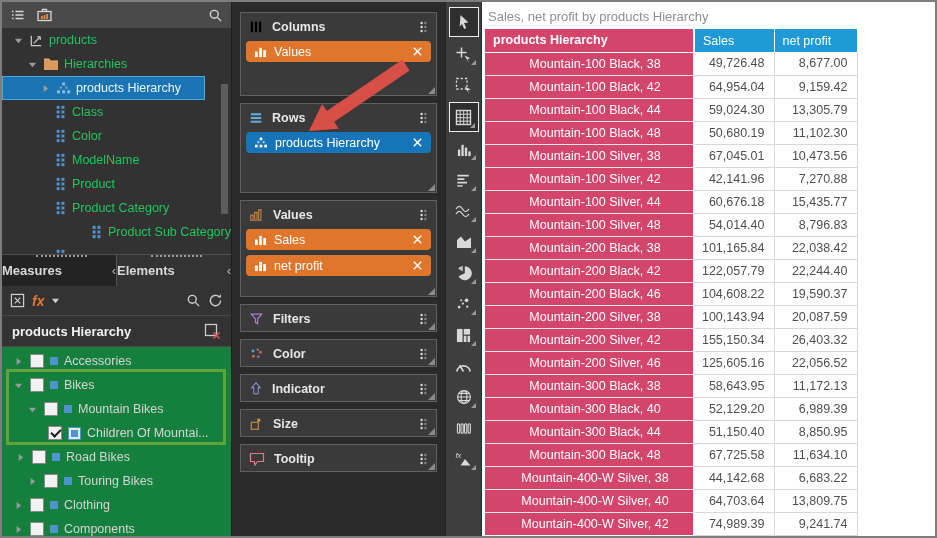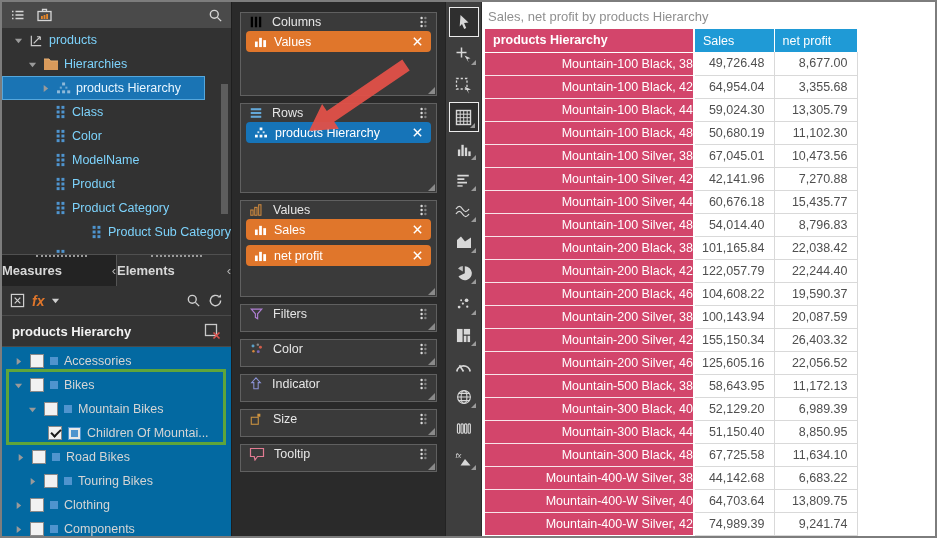--- a/index.html
+++ b/index.html
@@ -5,49 +5,49 @@
   html,body{margin:0;padding:0;background:#555;}
   *{box-sizing:border-box;font-family:"Liberation Sans",sans-serif;}
   .app{position:relative;width:937px;height:538px;background:#2a2a2a;border:2px solid #7d7d7d;overflow:hidden;}
 
   
   .panel-left{position:absolute;left:0;top:0;width:229px;height:534px;background:#333;}
   .topbar{position:absolute;left:0;top:0;width:100%;height:26px;background:#4a4a4a;display:flex;align-items:center;padding:0 8px;gap:10px;color:#d6d6d6;}
   .topbar .spacer{flex:1;}
   .dtree{position:absolute;left:0;top:26px;width:100%;height:226px;background:#323232;overflow:hidden;}
   .trow{height:24px;display:flex;align-items:center;gap:5px;color:#cfcfcf;font-size:12.5px;white-space:nowrap;}
-  .trow .lbl{color:#7dd3fc;}
+  .trow .lbl{color:#22c55e;}
   .trow.selected{background:#1a74b4;border:1px solid #55a7dc;margin-right:26px;}
   .trow.selected .lbl{color:#e8f6ff;}
   .caret{width:12px;display:inline-flex;justify-content:center;color:#9a9a9a;flex:0 0 12px;}
   .vscroll{position:absolute;right:3px;top:56px;width:7px;height:130px;background:#5d5d5d;}
   .tabs{position:absolute;left:0;top:252px;width:100%;height:32px;display:flex;background:#333;border-top:1px solid #505050;}
   .tab{flex:1;display:flex;align-items:center;justify-content:space-between;padding:0 0;font-size:13px;font-weight:bold;color:#d8d8d8;position:relative;}
   .tab::before{content:"";position:absolute;top:0;left:30%;width:45%;height:2px;border-top:2px dotted #9a9a9a;}
   .tab.active{background:#232323;border-right:1px solid #555;}
   .tab .chev{color:#b5b5b5;font-weight:normal;font-size:13px;}
   .fxrow{position:absolute;left:0;top:284px;width:100%;height:30px;display:flex;align-items:center;gap:7px;padding:0 8px;background:#333;border-bottom:1px solid #4a4a4a;color:#cfcfcf;}
   .fxrow .spacer{flex:1;}
   .fxtext{color:#e0762b;font-weight:bold;font-style:italic;font-size:14px;}
   .fieldhdr{position:absolute;left:0;top:314px;width:100%;height:31px;display:flex;align-items:center;padding:0 10px;font-size:13px;font-weight:bold;color:#f2f2f2;border-bottom:1px solid #4a4a4a;background:#333;}
   .fieldhdr .spacer{flex:1;}
-  .chktree{position:absolute;left:0;top:345px;width:100%;height:189px;background:#0369a1;padding-top:2px;overflow:hidden;}
+  .chktree{position:absolute;left:0;top:345px;width:100%;height:189px;background:#15803d;padding-top:2px;overflow:hidden;}
   .crow{height:24px;display:flex;align-items:center;gap:6px;color:#d5d5d5;font-size:12.5px;white-space:nowrap;}
   .cb{width:14px;height:14px;background:#f2f2f2;border:1px solid #8a8a8a;flex:0 0 14px;position:relative;}
   .cb.checked::after{content:"";position:absolute;left:2px;top:2px;width:8px;height:4px;border-left:2px solid #1c1c1c;border-bottom:2px solid #1c1c1c;transform:rotate(-45deg);}
   .sq{width:8px;height:8px;background:#4f94ce;flex:0 0 8px;}
   .sq.framed{width:13px;height:13px;background:#e8e8e8;border:1px solid #4f94ce;display:flex;align-items:center;justify-content:center;flex:0 0 13px;}
   .sq.framed::after{content:"";width:7px;height:7px;background:#4f94ce;}
   .greenbox{position:absolute;left:4px;top:22px;width:220px;height:76px;border:3px solid #5fa53b;pointer-events:none;}
 
   
   .panel-mid{position:absolute;left:229px;top:0;width:214px;height:534px;background:#2a2a2a;border-left:1px solid #1e1e1e;padding:10px 8px 0 8px;}
   .section{border:1px solid #606060;background:#3a3a3a;margin-bottom:7px;position:relative;}
   .section::after{content:"";position:absolute;right:1px;bottom:1px;width:0;height:0;border-style:solid;border-width:0 0 7px 7px;border-color:transparent transparent #8a8a8a transparent;}
-  .sec-hd{height:17px;display:flex;align-items:center;gap:9px;padding:0 8px;}
+  .sec-hd{height:27px;display:flex;align-items:center;gap:9px;padding:0 8px;font-weight:bold;}
   .sec-hd .lbl{flex:1;color:#e6e6e6;font-size:12.5px;}
   .sec-columns{height:84px;}
   .sec-rows{height:90px;}
   .sec-values{height:97px;}
   .sec-small{height:28px;}
   .chips{padding:1px 5px 0 5px;}
   .chip{height:21px;border-radius:4px;display:flex;align-items:center;gap:7px;padding:0 8px;margin-bottom:5px;color:#fff;font-size:12.5px;}
   .chip .lbl{flex:1;}
   .chip.orange{background:#e0762b;}
   .chip.blue{background:#1674b8;}
@@ -71,21 +71,21 @@
 
   
   .panel-table{position:absolute;left:480px;top:0;width:455px;height:534px;background:#fff;overflow:hidden;}
   .ttitle{padding:7px 8px 5px 6px;font-size:13px;color:#8f8f8f;}
   table.grid{border-collapse:collapse;margin-left:3px;}
   .grid th,.grid td{font-size:12.5px;height:23px;padding:0;}
   .grid th.cname{width:209px;background:#d3456b;color:#fff;text-align:left;padding-left:8px;font-weight:bold;border-bottom:1px solid #fff;}
   .grid th.cnum{background:#1f9ad6;color:#fff;text-align:left;padding-left:8px;font-weight:normal;border-left:2px solid #fff;}
   .grid th.cnum.second{border-left:1px solid #fff;width:83px;}
   .grid th.cnum.first{width:80px;}
-  .grid td.name{background:#d3456b;color:#fff;text-align:right;padding-left:12px;border-bottom:1px solid rgba(255,255,255,.85);}
+  .grid td.name{background:#d3456b;color:#fff;text-align:center;padding-left:12px;border-bottom:1px solid rgba(255,255,255,.85);}
   .grid td.num{color:#4f4f4f;text-align:right;padding-right:9px;border-bottom:1px solid #d9d9d9;border-right:1px solid #d9d9d9;border-left:2px solid #fff;background:#fff;}
   .grid td.num.second{border-left:1px solid #eee;}
 </style>
 </head>
 <body>
 
 <div class="app">
 
   <div class="panel-left">
     <div class="topbar">
@@ -814,21 +814,21 @@
         </thead>
       <tbody id="grid-body">
           <tr>
             <td class="name">Mountain-100 Black, 38</td>
             <td class="num">49,726.48</td>
             <td class="num second">8,677.00</td>
           </tr>
           <tr>
             <td class="name">Mountain-100 Black, 42</td>
             <td class="num">64,954.04</td>
-            <td class="num second">3,355.68</td>
+            <td class="num second">9,159.42</td>
           </tr>
           <tr>
             <td class="name">Mountain-100 Black, 44</td>
             <td class="num">59,024.30</td>
             <td class="num second">13,305.79</td>
           </tr>
           <tr>
             <td class="name">Mountain-100 Black, 48</td>
             <td class="num">50,680.19</td>
             <td class="num second">11,102.30</td>
@@ -877,21 +877,21 @@
             <td class="name">Mountain-200 Silver, 42</td>
             <td class="num">155,150.34</td>
             <td class="num second">26,403.32</td>
           </tr>
           <tr>
             <td class="name">Mountain-200 Silver, 46</td>
             <td class="num">125,605.16</td>
             <td class="num second">22,056.52</td>
           </tr>
           <tr>
-            <td class="name">Mountain-500 Black, 38</td>
+            <td class="name">Mountain-300 Black, 38</td>
             <td class="num">58,643.95</td>
             <td class="num second">11,172.13</td>
           </tr>
           <tr>
             <td class="name">Mountain-300 Black, 40</td>
             <td class="num">52,129.20</td>
             <td class="num second">6,989.39</td>
           </tr>
           <tr>
             <td class="name">Mountain-300 Black, 44</td>

